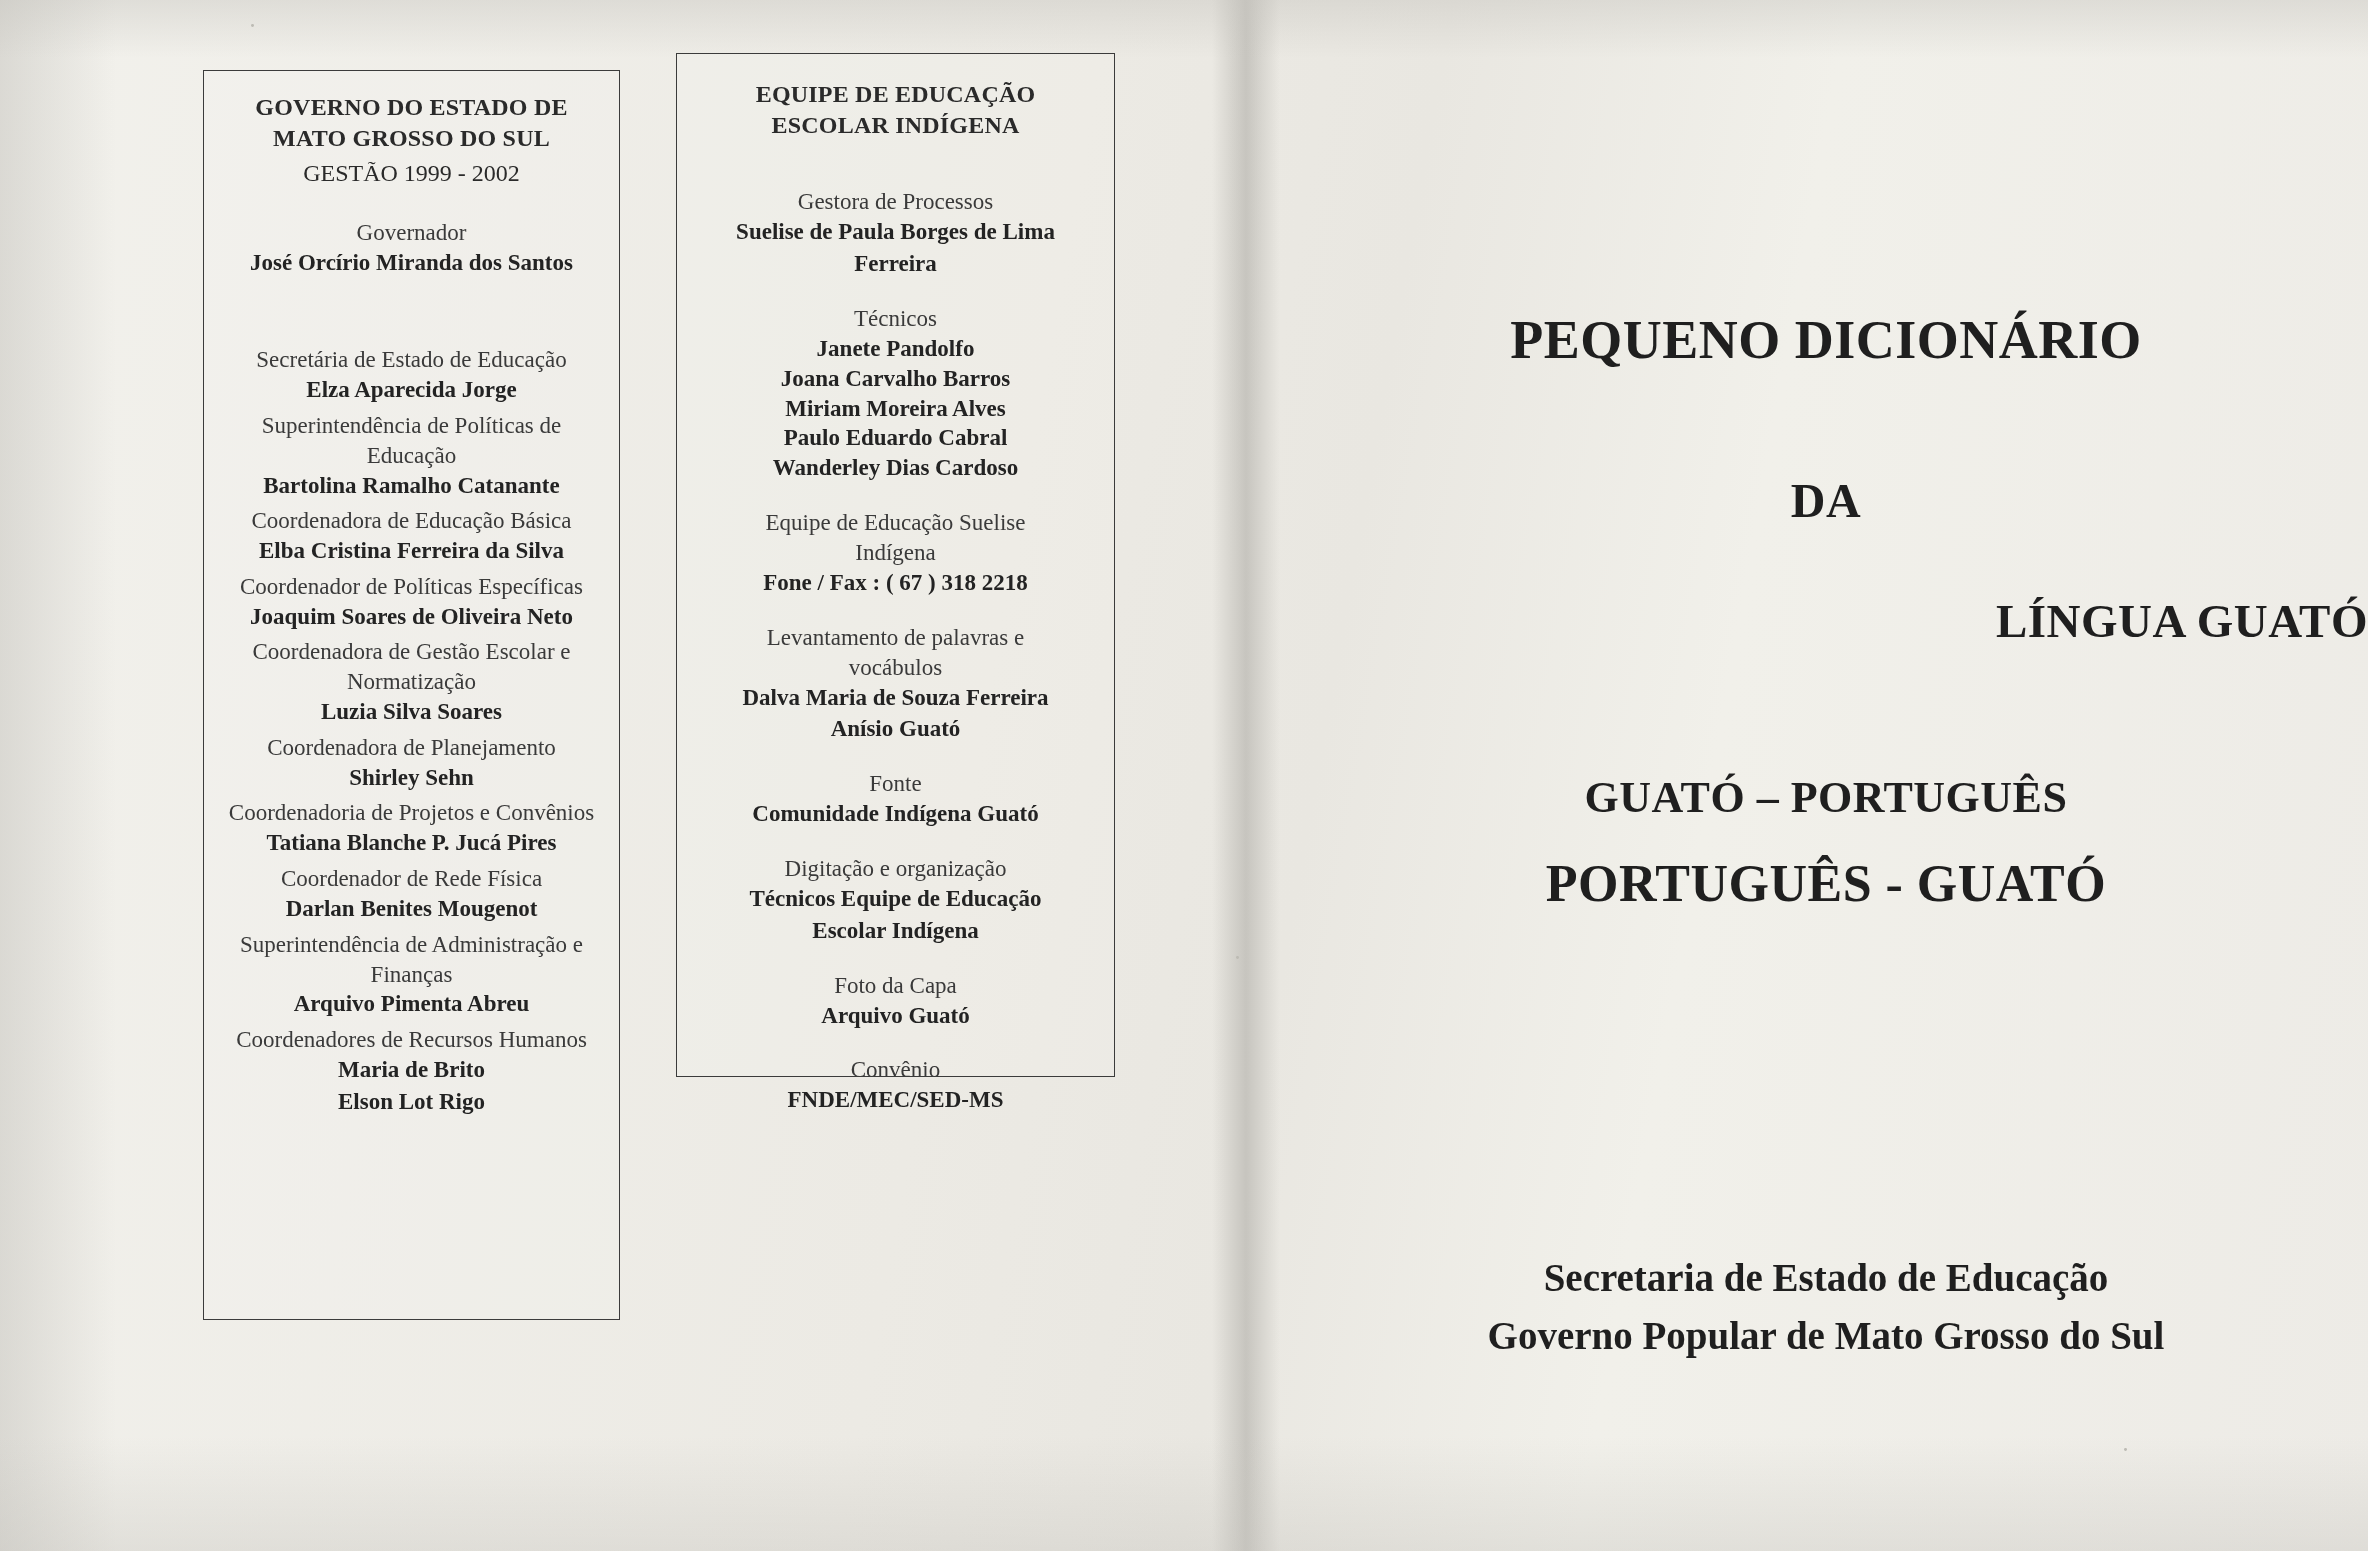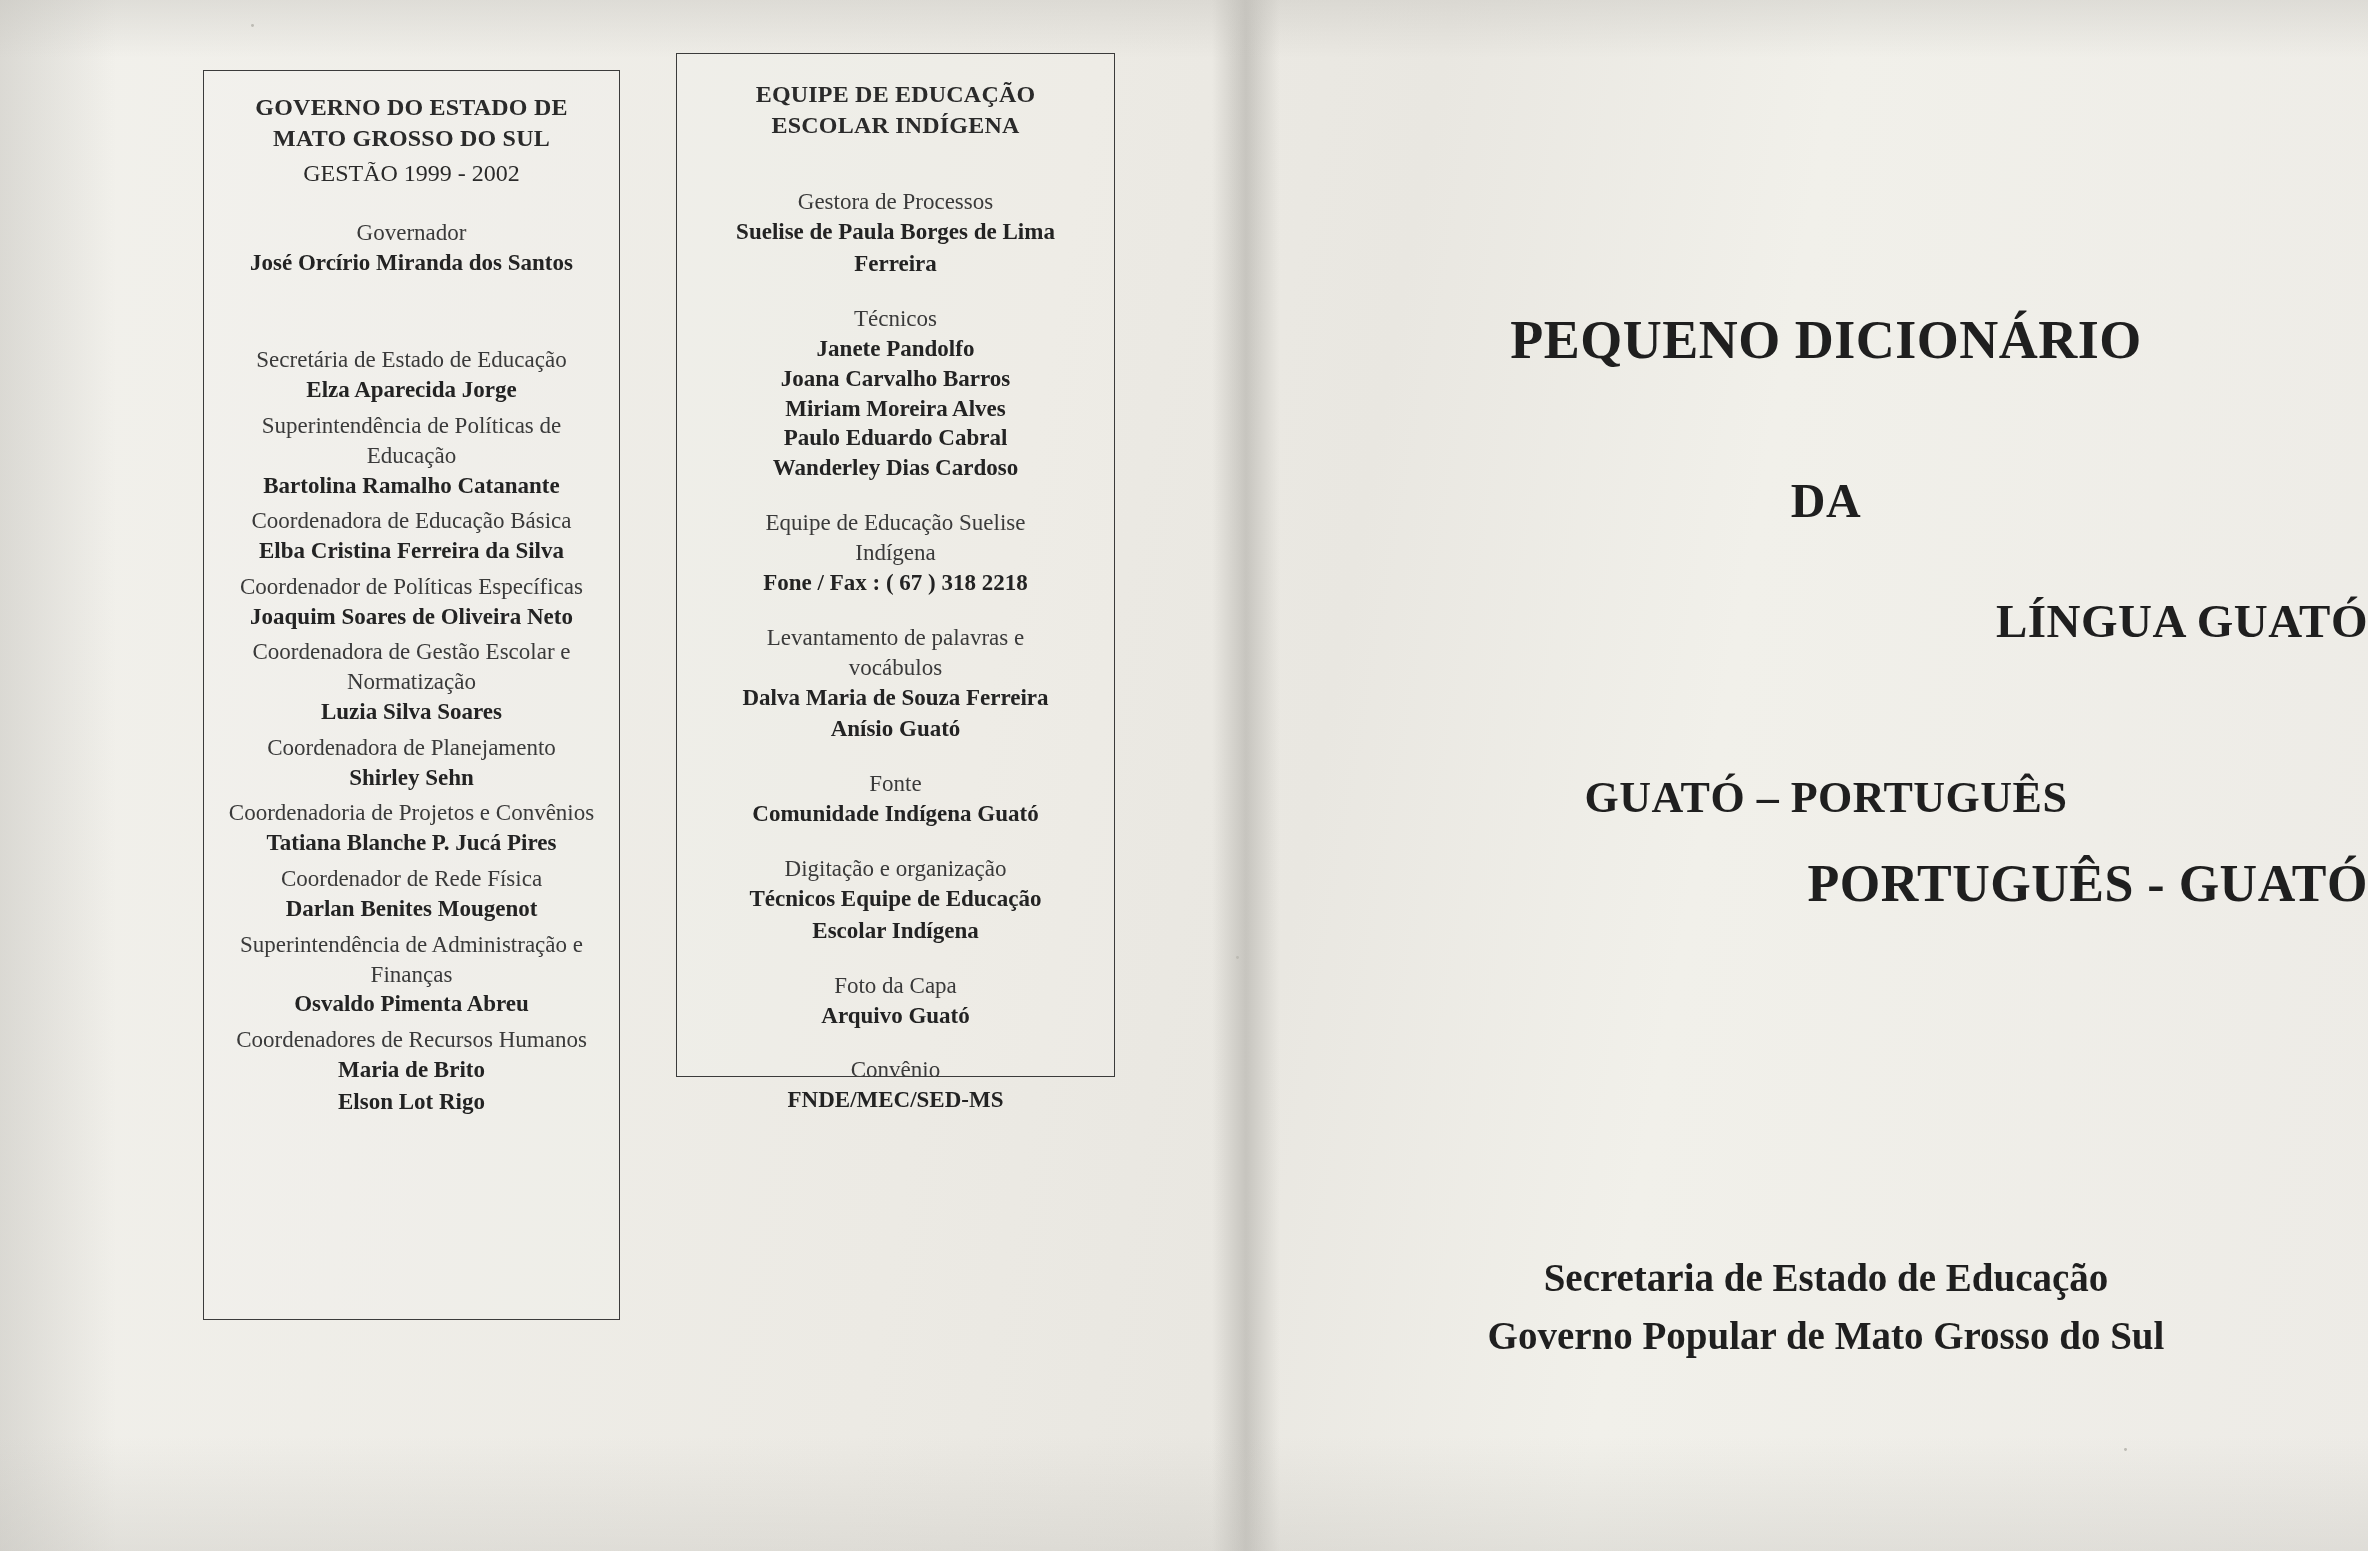--- a/index.html
+++ b/index.html
@@ -119,21 +119,21 @@
     left: 0; right: 0;
     text-align: center;
     color: #1f1f1f;
     font-weight: bold;
     letter-spacing: 0.5px;
   }
   .t1 { top: 309px;  font-size: 54px; }
   .t2 { top: 473px;  font-size: 48px; }
   .t3 { top: 594px;  font-size: 47px; text-align: right; }
   .t4 { top: 772px;  font-size: 44px; }
-  .t5 { top: 854px;  font-size: 52px; text-align: right; }
+  .t5 { top: 854px;  font-size: 52px; }
   .cover-foot {
     position: absolute;
     left: 0; right: 0;
     text-align: center;
     color: #1f1f1f;
     font-weight: bold;
   }
   .f1 { top: 1255px; font-size: 39px; }
   .f2 { top: 1313px; font-size: 39px; }
   .speck {
@@ -198,21 +198,21 @@
     <div class="blk tiny">
       <p class="role">Coordenadoria de Projetos e Convênios</p>
       <p class="name">Tatiana Blanche P. Jucá Pires</p>
     </div>
     <div class="blk tiny">
       <p class="role">Coordenador de Rede Física</p>
       <p class="name">Darlan Benites Mougenot</p>
     </div>
     <div class="blk tiny">
       <p class="role">Superintendência de Administração e Finanças</p>
-      <p class="name">Osvaldo Pimenta Abreu</p>
+      <p class="name">Arquivo Pimenta Abreu</p>
     </div>
     <div class="blk tiny">
       <p class="role">Coordenadores de Recursos Humanos</p>
       <p class="name">Maria de Brito</p>
       <p class="name">Elson Lot Rigo</p>
     </div>
   </div>
 
   <div class="col-box col-team">
     <div class="hdr">

